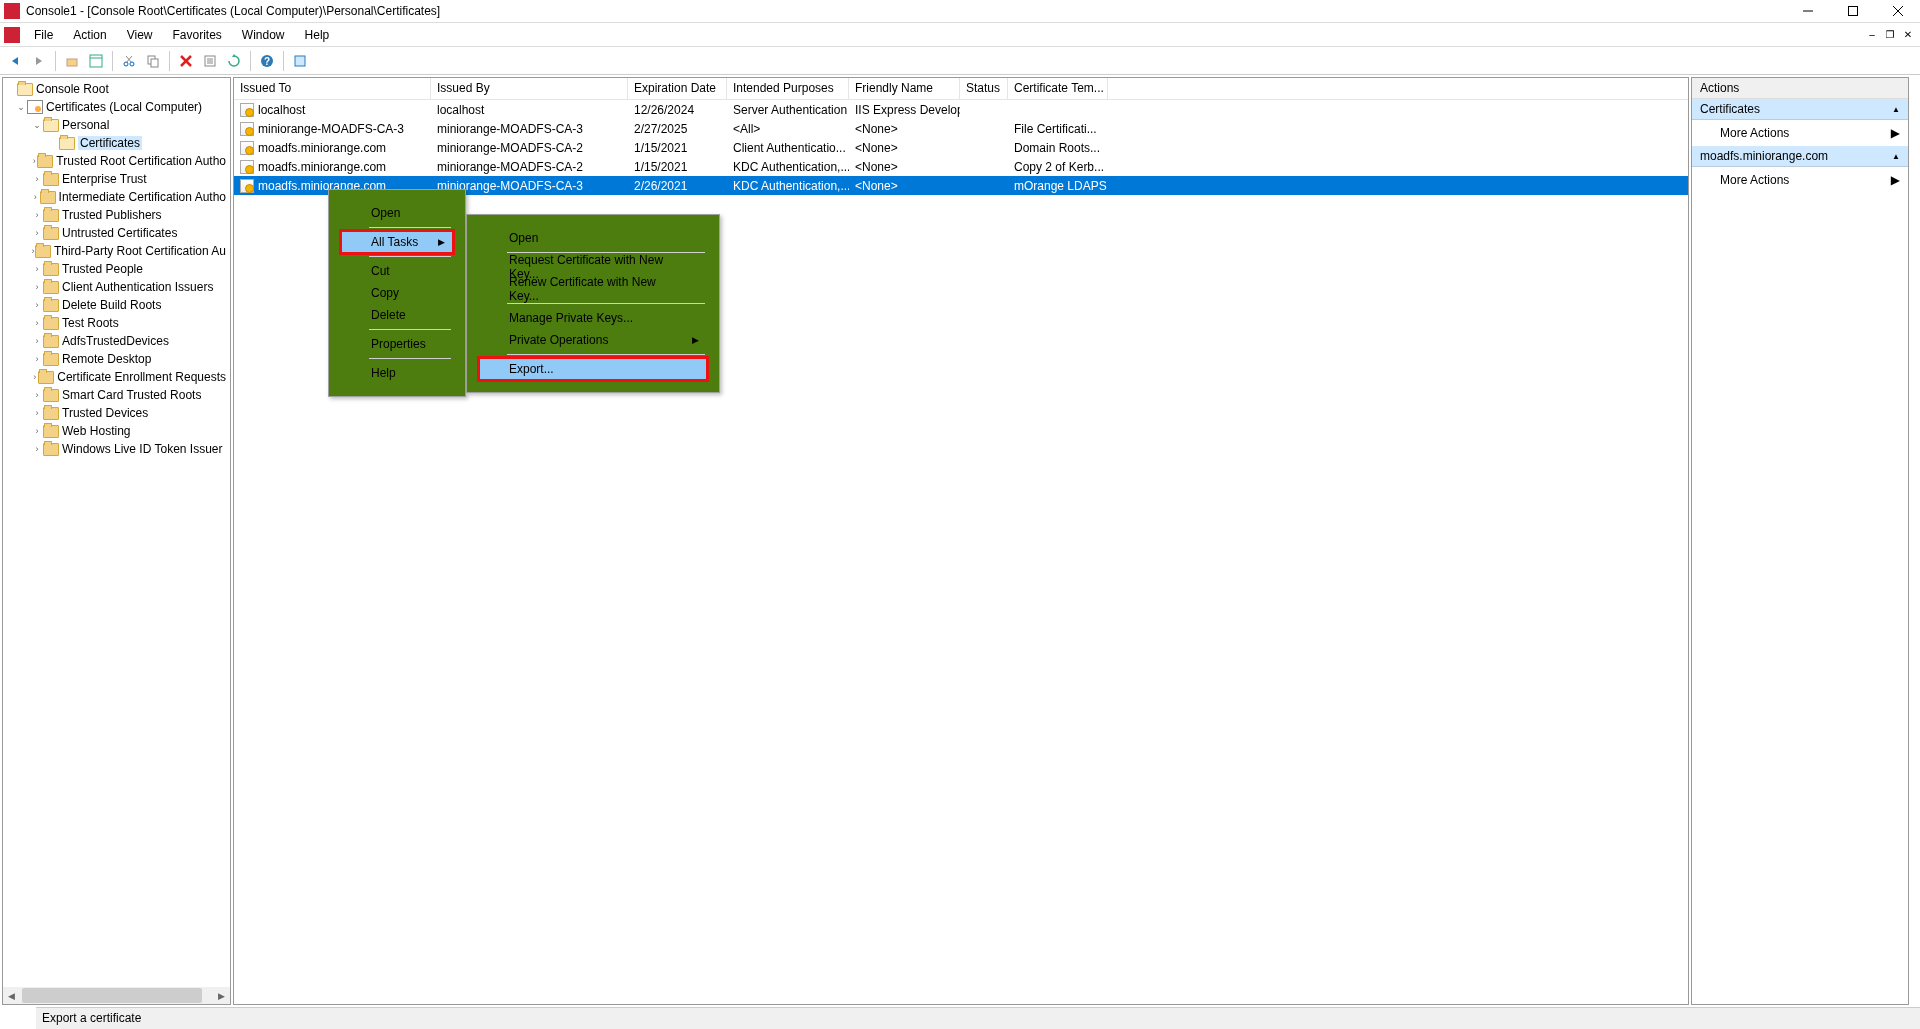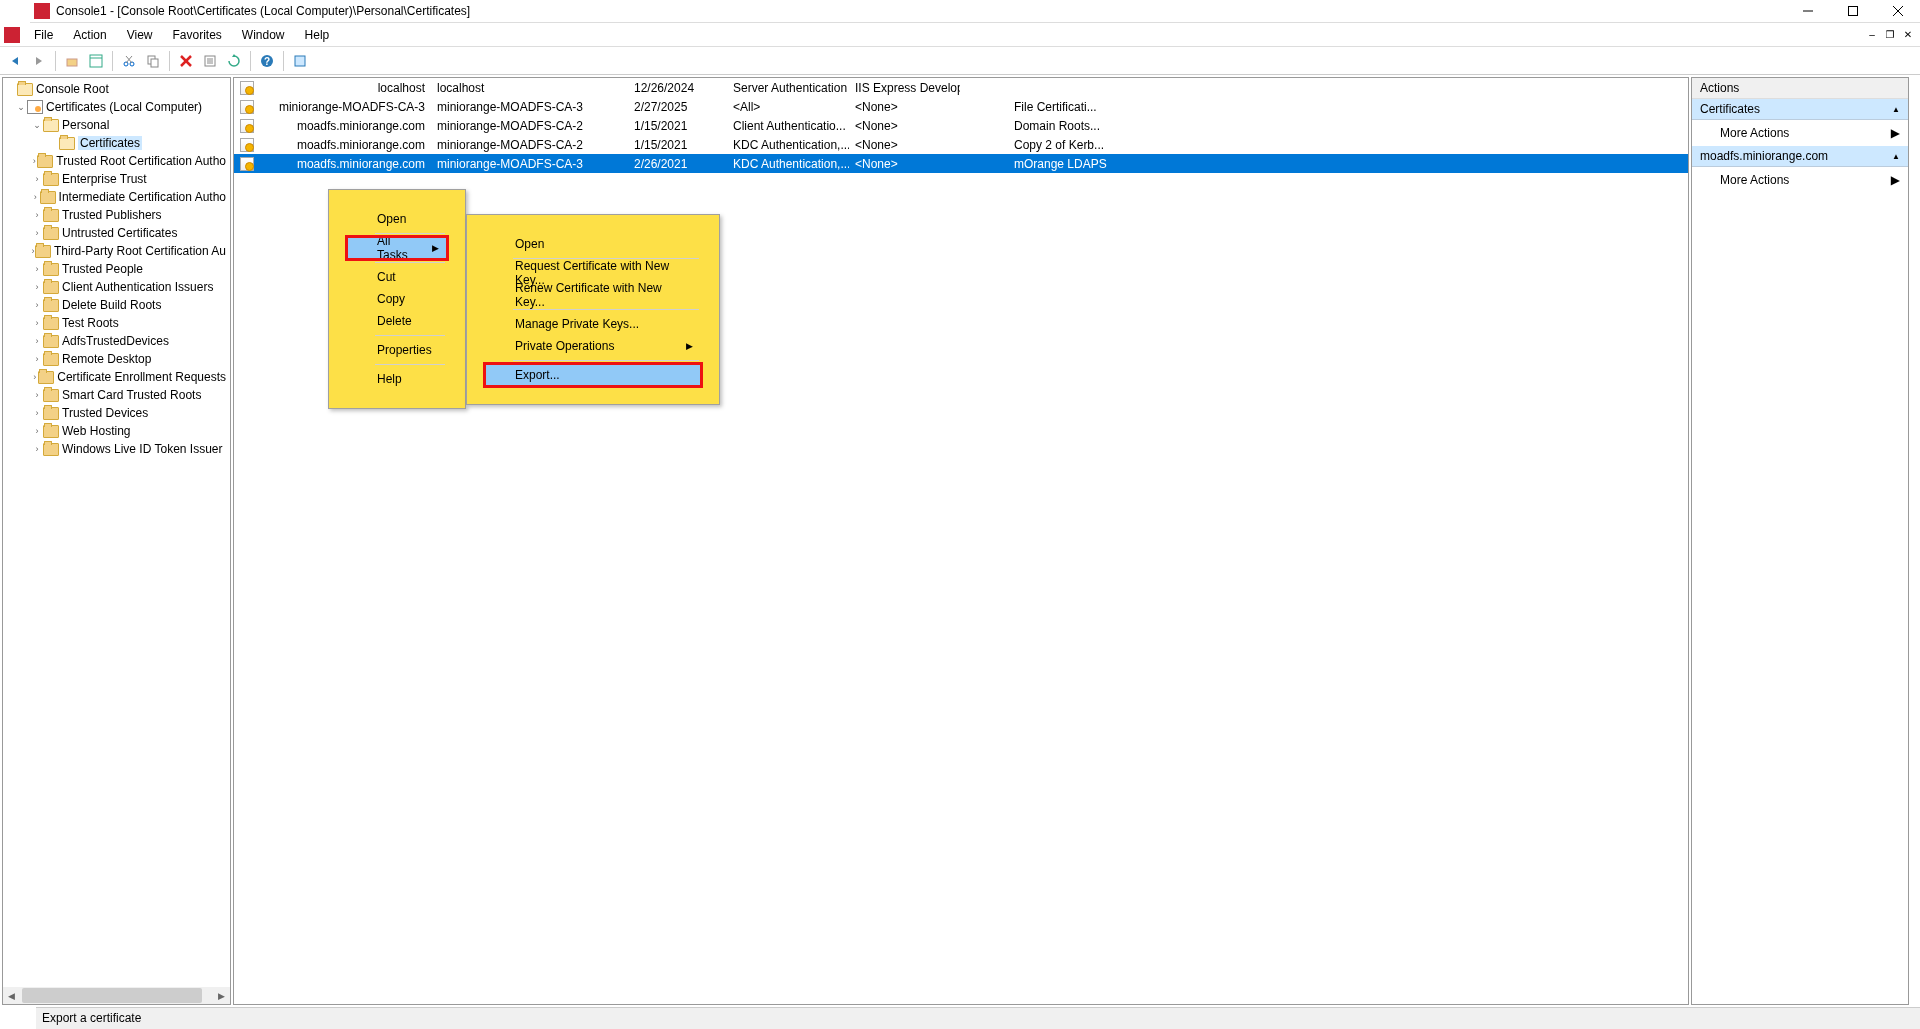--- a/index.html
+++ b/index.html
@@ -1,19 +1,19 @@
 <!DOCTYPE html>
 <html><head>
 <meta charset="utf-8">
 <style>
   * { box-sizing: border-box; margin: 0; padding: 0; }
   body { font-family: "Segoe UI", Tahoma, sans-serif; font-size: 12px; color: #000; background: #fff; overflow: hidden; width: 1920px; height: 1029px; }
   
   
-  .titlebar { height: 23px; display: flex; align-items: center; background: #fff; border-bottom: 1px solid #ddd; margin-left: 30px; }
+  .titlebar { height: 23px; display: flex; align-items: center; background: #fff; border-bottom: 1px solid #ddd; }
   .titlebar-icon { width: 16px; height: 16px; margin: 0 4px; background: #c23; display:inline-block; }
   .titlebar-title { flex: 1; padding-left: 2px; }
   .titlebar-btns { display: flex; }
   .titlebar-btn { width: 45px; height: 23px; display: flex; align-items: center; justify-content: center; font-size: 13px; }
   
   
   .menubar { height: 24px; display: flex; align-items: center; padding: 0 4px; border-bottom: 1px solid #ddd; }
   .menubar-icon { width: 16px; height: 16px; margin-right: 4px; background: #c23; }
   .menu-item { padding: 2px 10px; }
   .mdi-btns { margin-left: auto; display:flex; gap:2px; }
@@ -43,26 +43,26 @@
   .tree-scroll-h .thumb { height:15px; background:#cdcdcd; margin-left:2px; width:180px; border-radius:2px;}
   .tree-scroll-h .arr { width:17px; text-align:center; color:#666; font-size:9px;}
   
   
   .list-pane { flex:1; border:1px solid #999; margin:2px 1px; overflow:hidden; position:relative;}
   .list-header { display:flex; height:22px; border-bottom:1px solid #e5e5e5; background:#fff;}
   .col-h { padding:3px 6px; border-right:1px solid #e5e5e5; font-weight:normal; white-space:nowrap; overflow:hidden;}
   .list-body { }
   .list-row { display:flex; height:19px; align-items:center;}
   .list-row.selected { background:#0078d7; color:#fff;}
-  .cell { padding:0 6px; white-space:nowrap; overflow:hidden; display:flex; align-items:center;justify-content:space-between;}
+  .cell { padding:0 6px; white-space:nowrap; overflow:hidden; display:flex; align-items:center;}
   .cert-icon { width:14px; height:14px; margin-right:4px; background:linear-gradient(#fff,#eee); border:1px solid #aaa; display:inline-block; position:relative; flex-shrink:0;}
   .cert-icon::after { content:""; position:absolute; bottom:-1px; right:-1px; width:7px; height:7px; background:#f4b400; border-radius:50%; border:1px solid #c80;}
   
   
-  .context-menu { position:absolute; background:#fde047; border:1px solid #a0a0a0; box-shadow:2px 2px 4px rgba(0,0,0,0.25); padding:18px; z-index:10;}
+  .context-menu { position:absolute; background:#4d7c0f; border:1px solid #a0a0a0; box-shadow:2px 2px 4px rgba(0,0,0,0.25); padding:12px; z-index:10;}
   .cm-item { height:22px; display:flex; align-items:center; padding:0 30px 0 30px; position:relative;}
   .cm-item.highlight-blue { background:#91c9f7;}
   .cm-item .arrow { position:absolute; right:8px; font-size:9px;}
   .cm-sep { height:1px; background:#d0d0d0; margin:3px 2px 3px 28px;}
   .red-box { outline:3px solid #e11; outline-offset:-1px;}
   .submenu { left:138px; top:26px;}
   
   
   .actions-pane { width:218px; border:1px solid #999; margin:2px 11px 2px 1px;}
   .actions-header { background:#f0f0f0; padding:3px 8px; font-weight:normal; border-bottom:1px solid #ddd;}
@@ -311,20 +311,29 @@
         </div>
       </div>
     <div class="tree-scroll-h">
       <span class="arr">◀</span>
         <div class="thumb"></div>
         <span class="arr" style="margin-left:auto">▶</span>
     </div>
   </div>
 
   <div class="list-pane">
+    <div class="list-header">
+      <div class="col-h c-issuedto">Issued To</div>
+      <div class="col-h c-issuedby">Issued By</div>
+      <div class="col-h c-exp">Expiration Date</div>
+      <div class="col-h c-purpose">Intended Purposes</div>
+      <div class="col-h c-friendly">Friendly Name</div>
+      <div class="col-h c-status">Status</div>
+      <div class="col-h c-tmpl">Certificate Tem...</div>
+    </div>
     <div class="list-body" id="list-body">
         <div class="list-row">
           <div class="cell c-issuedto">
             <span class="cert-icon"></span>
             <span>localhost</span>
           </div>
           <div class="cell c-issuedby">
             <span>localhost</span>
           </div>
           <div class="cell c-exp">

